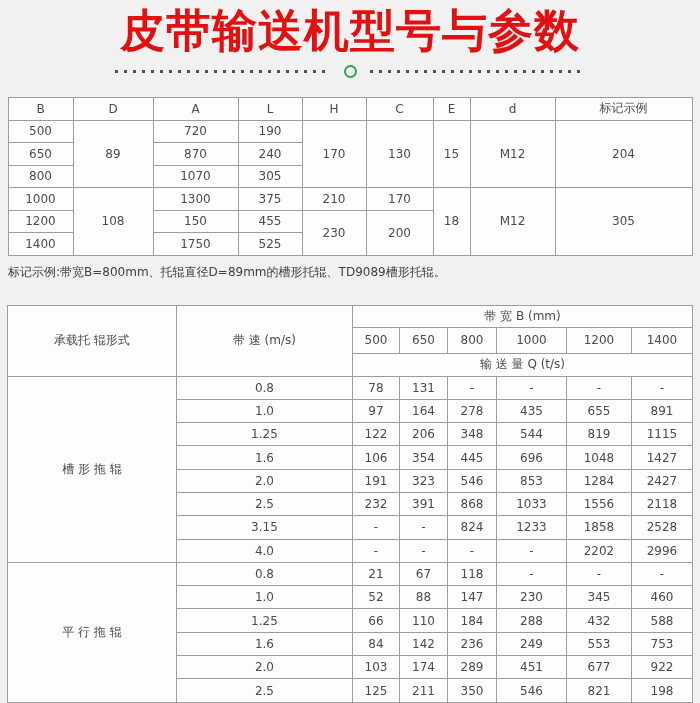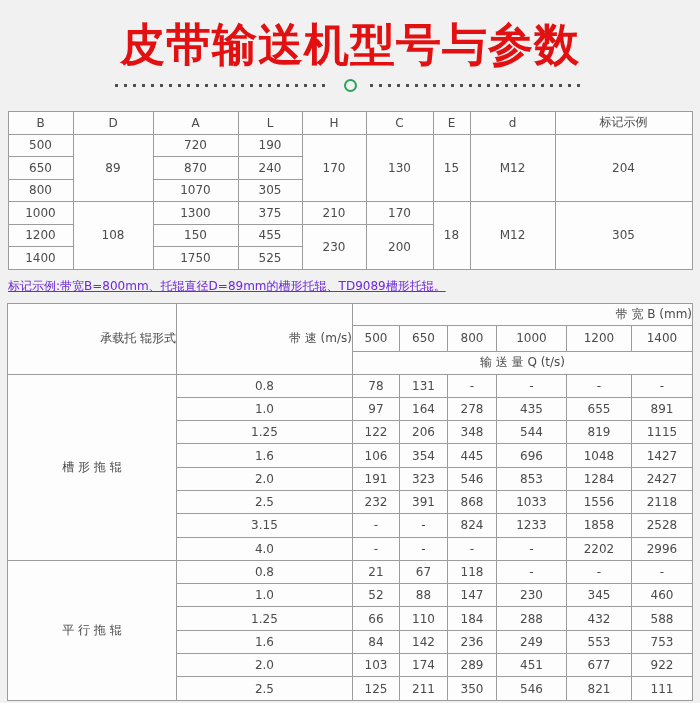--- a/index.html
+++ b/index.html
@@ -4,21 +4,21 @@
 <style>
   html,body{margin:0;padding:0;}
   body{
     width:700px;height:703px;
     background:#f1f1f1;
     font-family:"DejaVu Sans","Liberation Sans",sans-serif;
     color:#4b4b4b;
     overflow:hidden;
   }
   .title{
-    margin-top:16px;
+    margin-top:2px;
     text-align:center;
     font-size:45px;
     line-height:58px;
     font-weight:bold;
     color:#e21010;
     letter-spacing:1px;
   }
   .sep{
     height:14px;
     margin-top:4px;
@@ -50,26 +50,25 @@
   td{
     border:1px solid #9c9c9c;
     padding:0;
     overflow:hidden;
     white-space:nowrap;
   }
   .t1{margin-top:19px;}
   .t1 td{height:21.5px;}
   .note{
     font-size:12px;
-    color:#6d28d9;
-    margin:8px 0 8px 8px;
-    text-decoration:underline;
+    color:#404040;
+    margin:8px 0 24px 8px;
   }
   .t2 td{height:22.3px;}
-  .t2 tr.h1 td{height:21px;text-align:right;}
+  .t2 tr.h1 td{height:21px;}
   .t2 tr.h2 td{height:25px;}
   .t2 tr.h3 td{height:22px;}
 </style>
 </head>
 <body>
 
 <div class="title">皮带输送机型号与参数</div>
 
 <div class="sep">
   <div class="dashes"></div>
@@ -299,16 +298,16 @@
     <td>677</td>
     <td>922</td>
   </tr>
   <tr>
     <td>2.5</td>
     <td>125</td>
     <td>211</td>
     <td>350</td>
     <td>546</td>
     <td>821</td>
-    <td>111</td>
+    <td>198</td>
   </tr>
 </tbody>
   </table>
 
 </body></html>

